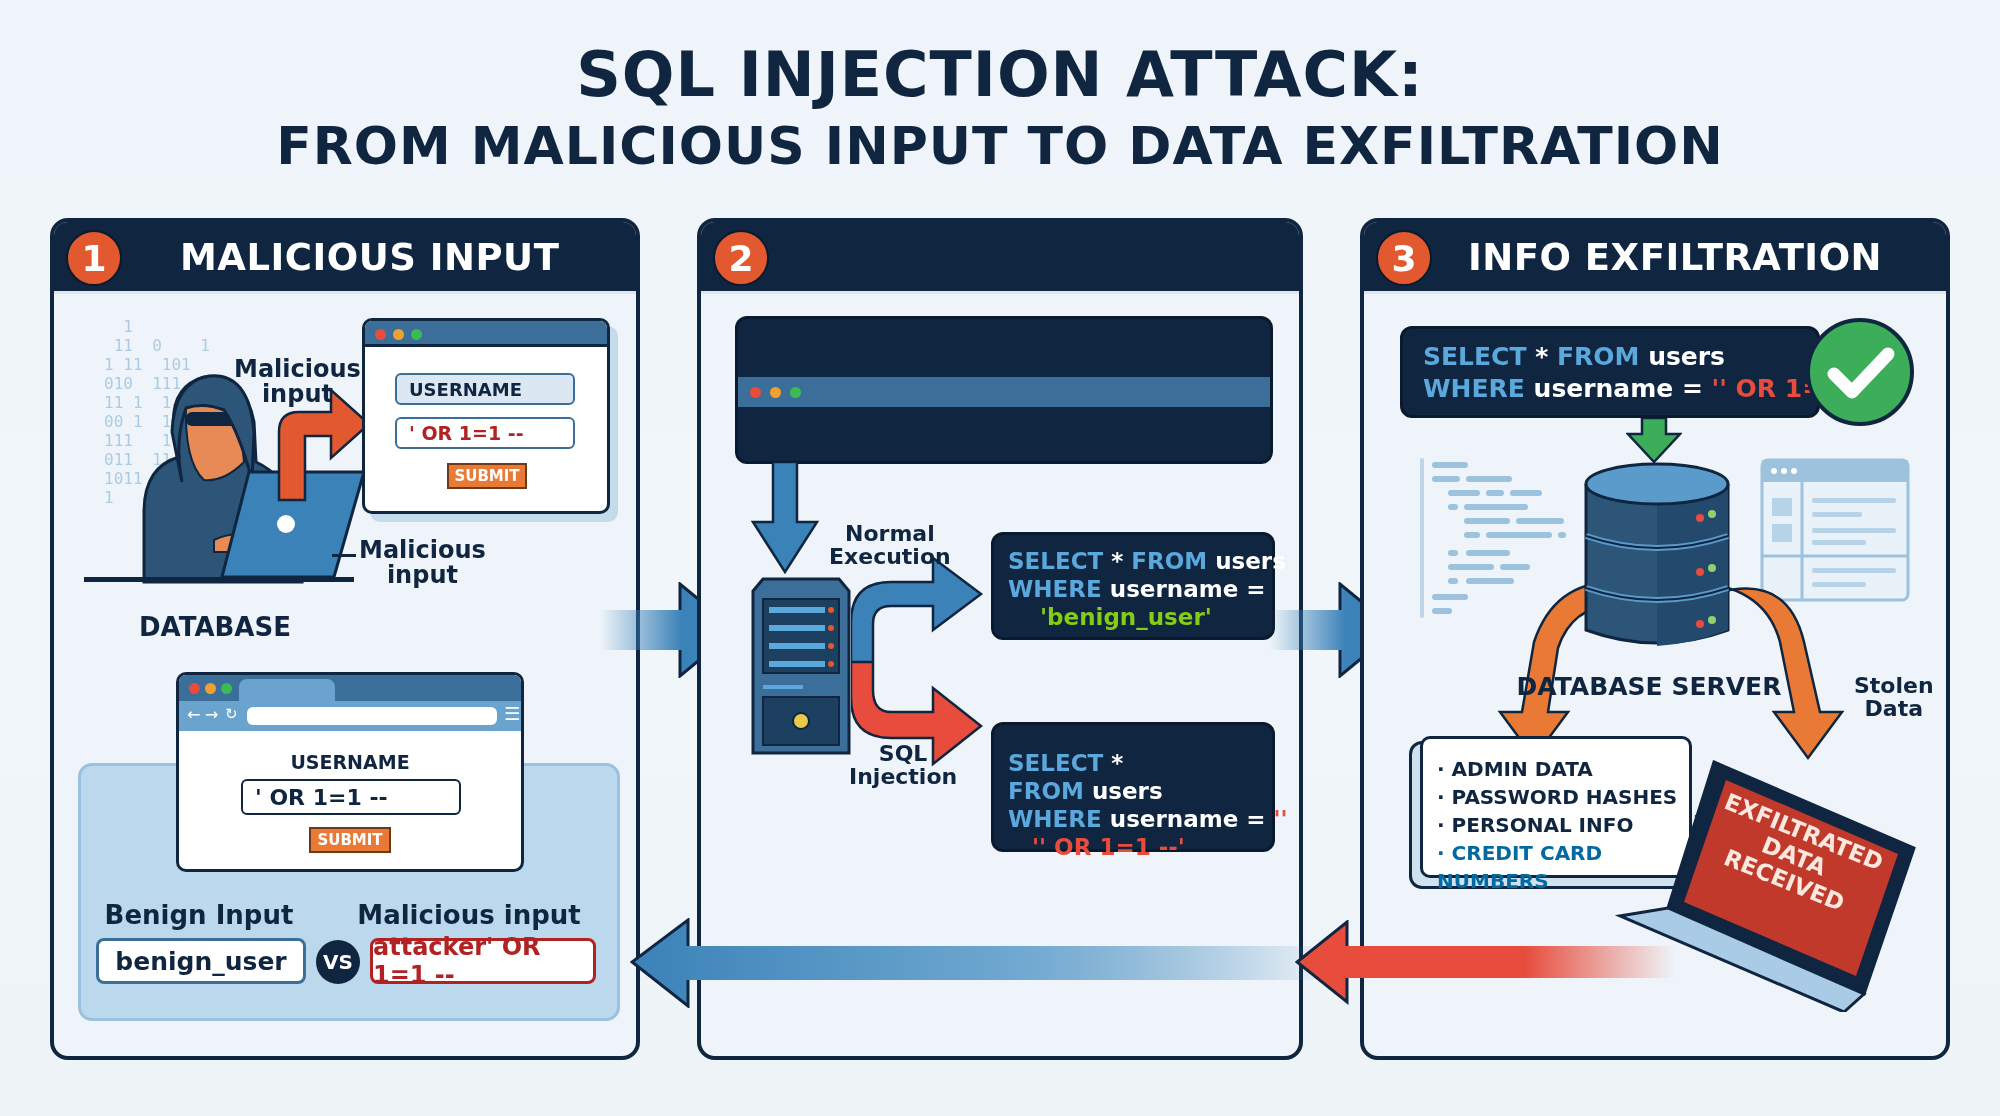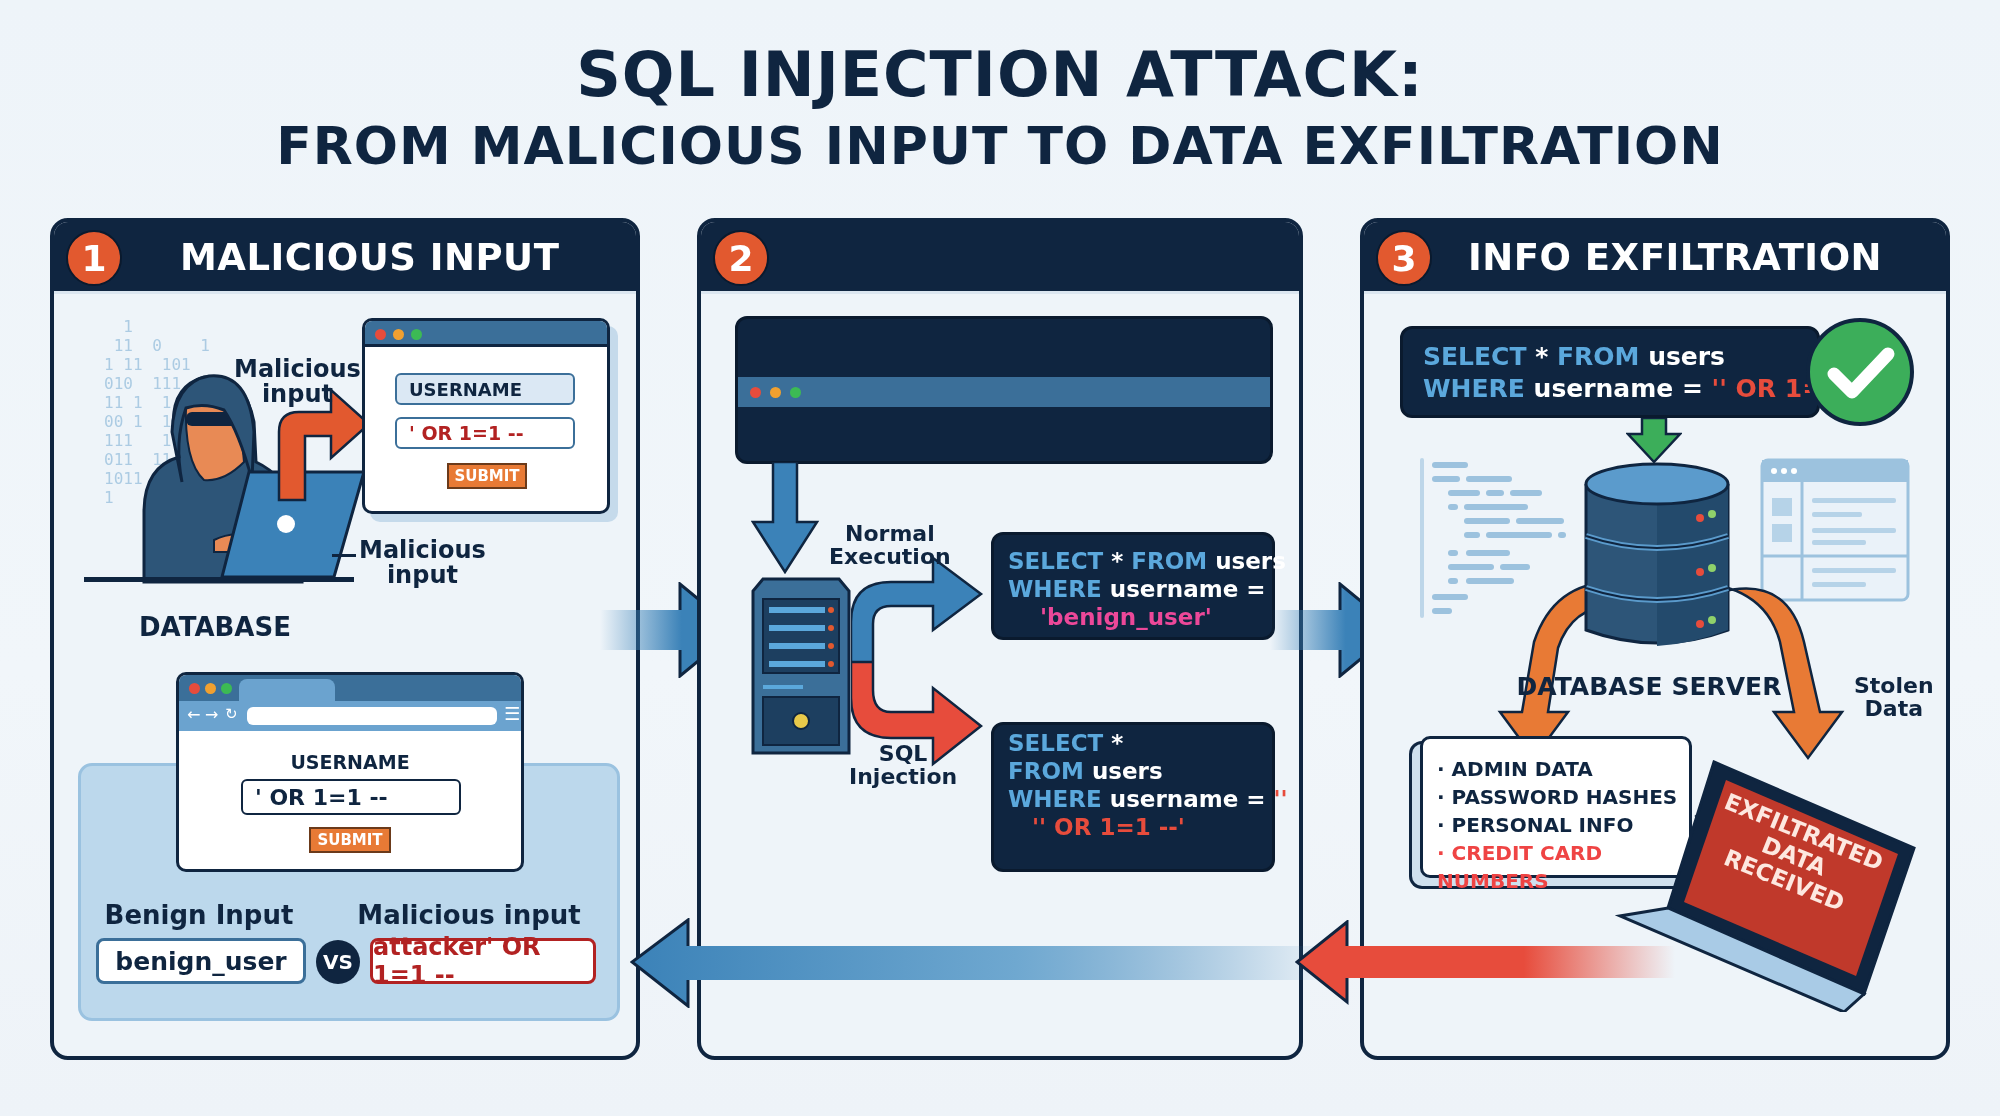--- a/index.html
+++ b/index.html
@@ -20,21 +20,21 @@
 
   .lbl{font-weight:bold;color:#0f2540;text-align:center;line-height:1.05}
   .win{background:#fff;border:3px solid #0f2540;border-radius:10px;overflow:hidden;box-shadow:8px 8px 0 rgba(120,170,210,.35)}
   .winbar{height:26px;background:#3b6f99;position:relative;border-bottom:3px solid #0f2540}
   .dot{position:absolute;top:8px;width:11px;height:11px;border-radius:50%}
   .d1{background:#e74c3c}.d2{background:#f0a030}.d3{background:#3cba54}
   .field{border:2.5px solid #3b6f99;border-radius:6px;font-weight:bold;display:flex;align-items:center;padding-left:12px}
   .submit{background:#e87a35;color:#fff;font-weight:bold;border:2px solid #6b3a1a;border-radius:0;display:flex;align-items:center;justify-content:center}
 
   .code{background:#0f2540;border-radius:12px;border:3px solid #0a1a2e;color:#fff;font-weight:bold;white-space:pre;font-family:"DejaVu Sans",sans-serif}
-  .kw{color:#5ba8dc}.str{color:#ec4899}.red{color:#e74c3c}
+  .kw{color:#5ba8dc}.str{color:#84cc16}.red{color:#e74c3c}
 
   .compare-bg{background:#bcd8ec;border:3px solid #9ac2e0;border-radius:14px}
   .pill{background:#fff;border:3px solid #3b6f99;border-radius:8px;font-weight:bold;font-size:25px;display:flex;align-items:center;justify-content:center}
   .vs{background:#0f2540;color:#fff;font-weight:bold;font-size:20px;border-radius:50%;width:44px;height:44px;display:flex;align-items:center;justify-content:center}
   .listbox{background:#fff;border:3px solid #0f2540;border-radius:10px;box-shadow:-8px 8px 0 #cfe0ee, -8px 8px 0 3px #0f2540}
   .bin{color:#9cc2de;font-family:"DejaVu Sans Mono",monospace;font-size:16px;line-height:19px;white-space:pre;opacity:.8}
 </style>
 </head>
 <body>
 
@@ -172,21 +172,21 @@
 
   <div class="abs lbl" style="left:128px;top:300px;font-size:22px;white-space:pre">Normal
 Execution</div>
   <div class="abs lbl" style="left:148px;top:520px;font-size:22px;white-space:pre">SQL
 Injection</div>
 
   <div class="abs code" style="left:290px;top:310px;width:284px;height:108px;font-size:23px;line-height:28px;padding:12px 0 0 14px"><span class="kw">SELECT</span><span> * </span><span class="kw">FROM</span><span> users</span>
 <span class="kw">WHERE</span><span> username =</span>
     <span class="str">'benign_user'</span></div>
 
-  <div class="abs code" style="left:290px;top:500px;width:284px;height:150px;font-size:23px;line-height:28px;padding:4px 0 0 14px"><span class="kw">SELECT</span><span> *</span>
+  <div class="abs code" style="left:290px;top:500px;width:284px;height:130px;font-size:23px;line-height:28px;padding:24px 0 0 14px"><span class="kw">SELECT</span><span> *</span>
 <span class="kw">FROM</span><span> users</span>
 <span class="kw">WHERE</span><span> username = </span><span class="red">''</span>
    <span class="red">'' OR 1=1 --'</span></div>
 </div>
 
 <svg class="abs" style="left:1270px;top:582px" width="130" height="96">
   <path d="M0 28 L70 28 L70 2 L126 48 L70 94 L70 68 L0 68 Z" fill="url(#gb)"></path>
   <path d="M70 28 L70 2 L126 48 L70 94 L70 68" fill="none" stroke="#0f2540" stroke-width="3"></path>
 </svg>
 
@@ -275,21 +275,21 @@
   </svg>
 
   <div class="abs lbl" style="left:150px;top:452px;width:270px;font-size:25px">DATABASE SERVER</div>
   <div class="abs lbl" style="left:490px;top:452px;font-size:22px;white-space:pre">Stolen
 Data</div>
 
   <div class="abs listbox" style="left:56px;top:514px;width:272px;height:142px;padding:16px 0 0 14px">
     <div style="font-weight:bold;font-size:20px;line-height:28px;color:#0f2540">· <span>ADMIN DATA</span></div>
     <div style="font-weight:bold;font-size:20px;line-height:28px;color:#0f2540">· <span>PASSWORD HASHES</span></div>
     <div style="font-weight:bold;font-size:20px;line-height:28px;color:#0f2540">· <span>PERSONAL INFO</span></div>
-    <div style="font-weight:bold;font-size:20px;line-height:28px;color:#ef4444">· <span>CREDIT CARD NUMBERS</span></div>
+    <div style="font-weight:bold;font-size:20px;line-height:28px;color:#0369a1">· <span>CREDIT CARD NUMBERS</span></div>
   </div>
 
   <svg class="abs" style="left:330px;top:560px" width="90" height="80">
     <path d="M86 78 Q80 30 40 26 L40 6 L2 34 L40 62 L40 44 Q66 46 72 78 Z" fill="#e87a35" stroke="#0f2540" stroke-width="2"></path>
   </svg>
 
   <svg class="abs" style="left:250px;top:500px" width="330" height="290">
     <path d="M100 40 L300 126 L250 272 L54 186 Z" fill="#0f2540" stroke="#0f2540" stroke-width="3"></path>
     <path d="M112 58 L284 132 L242 254 L70 180 Z" fill="#c0392b"></path>
     <path d="M54 186 L250 272 L230 290 L6 194 Z" fill="#a9cbe6" stroke="#0f2540" stroke-width="3"></path>

